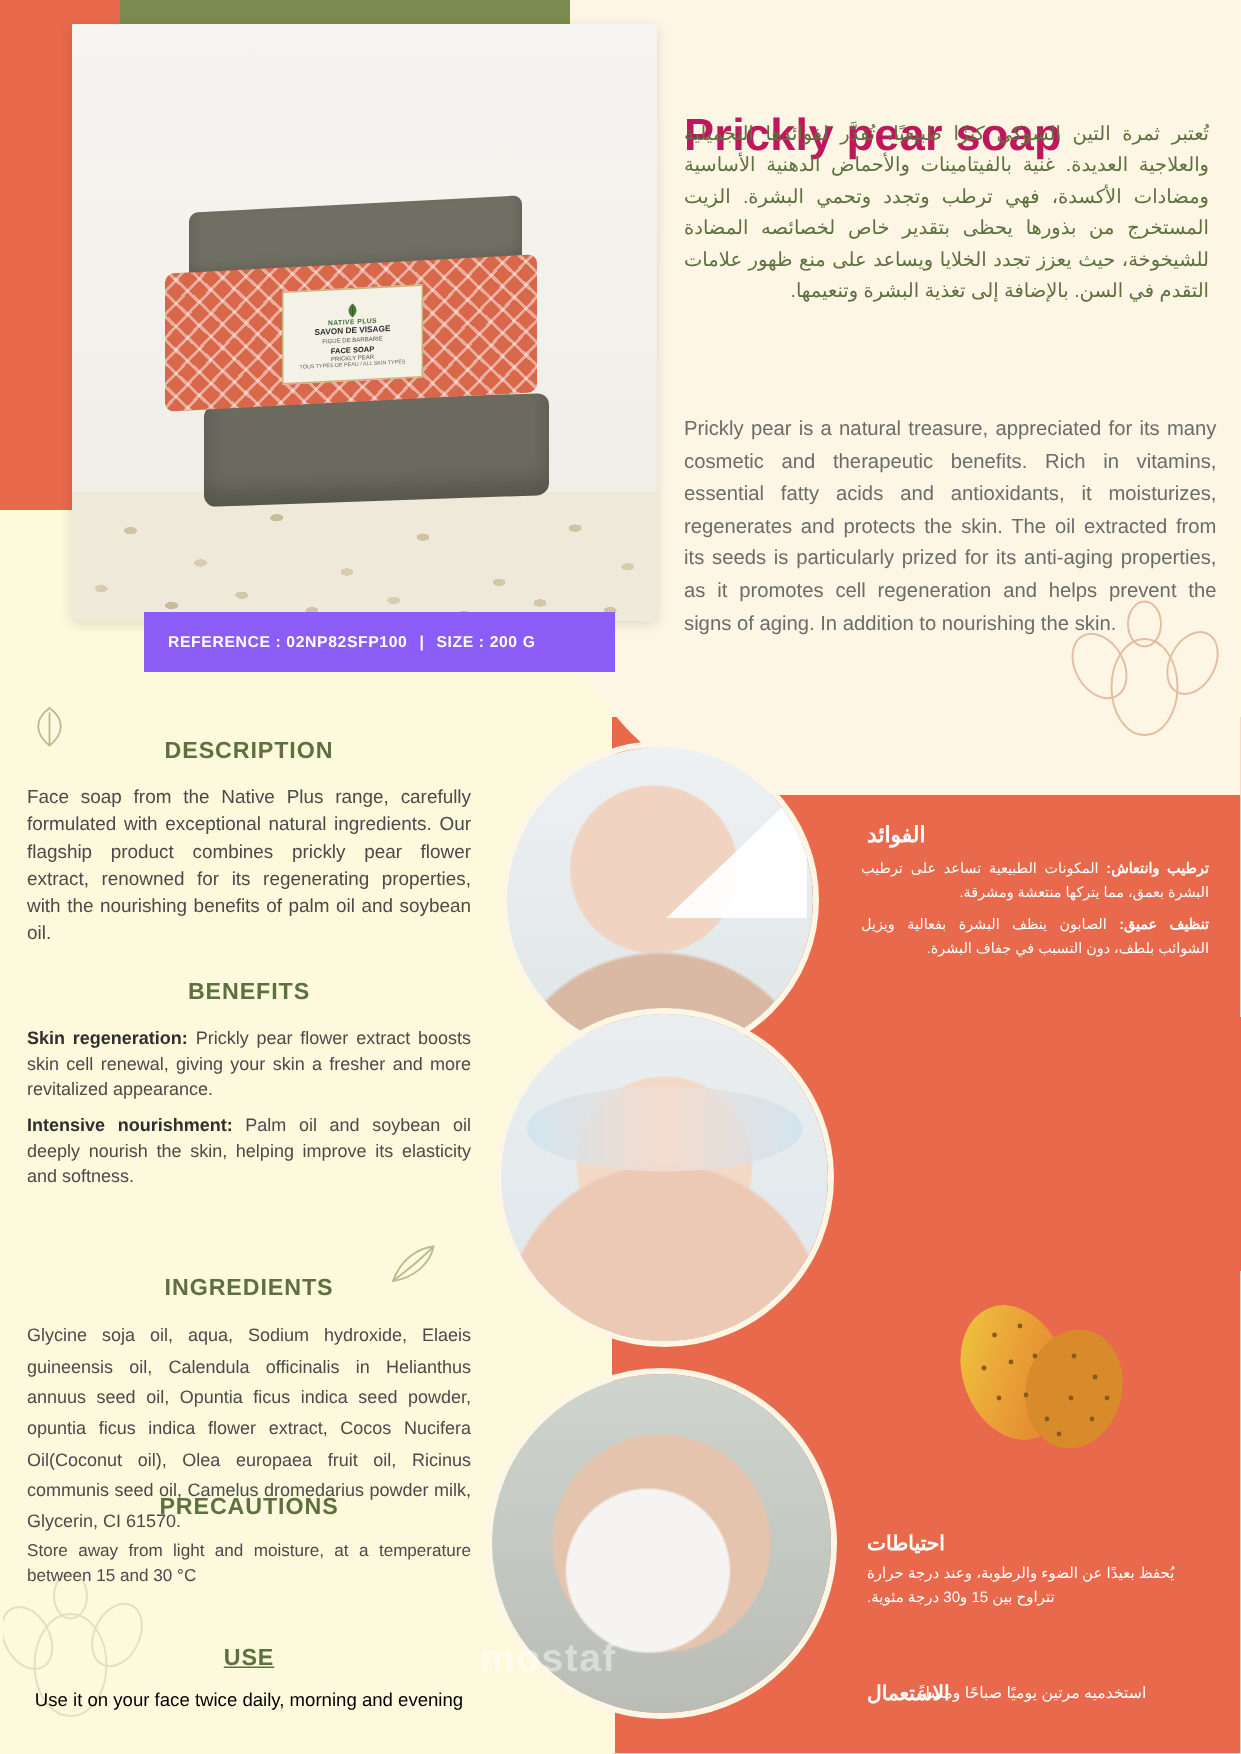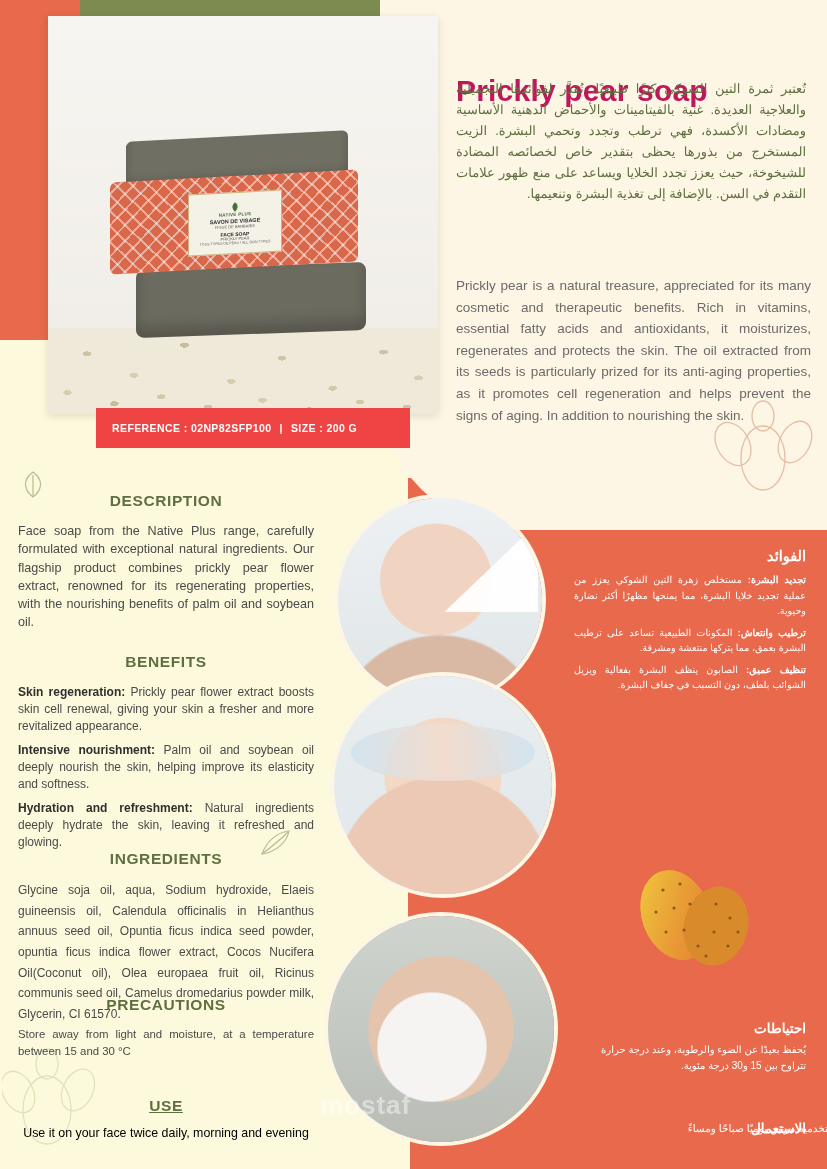--- a/index.html
+++ b/index.html
@@ -85,21 +85,21 @@
   .label-badge .brand { font-size: 4.5px; color: #3f6b3f; letter-spacing:.3px; font-weight:bold; }
   .label-badge .sub1 { font-size: 5.5px; color: #2f2f2f; font-weight: bold; margin-top: 2px;}
   .label-badge .sub2 { font-size: 4px; color: #555; }
   .label-badge .sub3 { font-size: 5px; color: #222; font-weight: bold; margin-top: 3px;}
   .label-badge .sub4 { font-size: 3.6px; color: #666; }
   .leaf-logo { width: 14px; height: 12px; }
 
   
   .reference-bar {
     position: absolute; left: 96px; top: 408px; width: 314px; height: 40px;
-    background: #ef4444; color: #fff;
+    background: #8b5cf6; color: #fff;
     display: flex; align-items: center; padding-left: 16px;
     font-size: 10.5px; font-weight: bold; letter-spacing: .4px;
   }
   .reference-bar .sep { margin: 0 8px; }
 
   
   .title {
     position: absolute; left: 456px; top: 26px; width: 355px;
     font-size: 30px; font-weight: bold; color: #be185d; letter-spacing: .2px; margin-top: 48px;
   }
@@ -163,21 +163,21 @@
       background:linear-gradient(90deg,#cfe3ef,#f2ddd0,#cfe3ef); border-radius:50%; opacity:.85;}
   .face3 { width:100%; height:100%; background:
       radial-gradient(circle at 46% 58%, #f6f4f2 0 30%, transparent 31%),
       radial-gradient(circle at 50% 50%, #e4c4ad 0 45%, transparent 46%),
       linear-gradient(#cfd4cf,#b9bdb6);}
 
   
   .fruit { position: absolute; left: 618px; top: 860px; width: 150px; height: 110px; }
 
   
-  .rcol { position: absolute; direction: rtl; text-align: right; color: #fff; }
+  .rcol { position: absolute; direction: rtl; text-align: left; color: #fff; }
   #benefits-ar-heading { left: 578px; top: 548px; width: 228px; font-size: 14.5px; font-weight: bold; }
   #benefits-ar-list { left: 574px; top: 572px; width: 232px; font-size: 9.6px; line-height: 1.62; text-align: justify; }
   #benefits-ar-list li { list-style: none; margin-bottom: 6px; }
   #benefits-ar-list b { font-weight: bold; }
   #precautions-ar-heading { left: 578px; top: 1020px; width: 228px; font-size: 13.5px; font-weight: bold; }
   #precautions-ar-text { left: 578px; top: 1042px; width: 228px; font-size: 10px; line-height: 1.6; }
   #use-ar-heading { left: 578px; top: 1120px; width: 228px; font-size: 13.5px; font-weight: bold; }
   #use-ar-text { left: 612px; top: 1122px; width: 228px; font-size: 10.5px; }
 
   .watermark {
@@ -259,21 +259,20 @@
   </g>
 </svg>
 
 <h2 class="sec lcol" id="description-heading">DESCRIPTION</h2>
 <div class="lcol body-justify" id="description-text">Face soap from the Native Plus range, carefully formulated with exceptional natural ingredients. Our flagship product combines prickly pear flower extract, renowned for its regenerating properties, with the nourishing benefits of palm oil and soybean oil.</div>
 
 <h2 class="sec lcol" id="benefits-heading">BENEFITS</h2>
 <ul class="lcol" id="benefits-list">
     <li><b>Skin regeneration:</b><span> Prickly pear flower extract boosts skin cell renewal, giving your skin a fresher and more revitalized appearance.</span></li>
     <li><b>Intensive nourishment:</b><span> Palm oil and soybean oil deeply nourish the skin, helping improve its elasticity and softness.</span></li>
-    <li><b>Hydration and refreshment:</b><span> Natural ingredients deeply hydrate the skin, leaving it refreshed and glowing.</span></li>
   </ul>
 
 <h2 class="sec lcol" id="ingredients-heading">INGREDIENTS</h2>
 <div class="lcol body-justify" id="ingredients-text">Glycine soja oil, aqua, Sodium hydroxide, Elaeis guineensis oil, Calendula officinalis in Helianthus annuus seed oil, Opuntia ficus indica seed powder, opuntia ficus indica flower extract, Cocos Nucifera Oil(Coconut oil), Olea europaea fruit oil, Ricinus communis seed oil, Camelus dromedarius powder milk, Glycerin, CI 61570.</div>
 
 <h2 class="sec lcol" id="precautions-heading">PRECAUTIONS</h2>
 <div class="lcol body-justify" id="precautions-text">Store away from light and moisture, at a temperature between 15 and 30 °C</div>
 
 <h2 class="sec lcol" id="use-heading">USE</h2>
 <div class="lcol" id="use-text">Use it on your face twice daily, morning and evening</div>
@@ -311,21 +310,20 @@
     <circle cx="112" cy="58" r="1.6"></circle>
       <circle cx="96" cy="72" r="1.6"></circle>
       <circle cx="110" cy="86" r="1.6"></circle>
     <circle cx="88" cy="96" r="1.6"></circle>
       <circle cx="120" cy="72" r="1.6"></circle>
   </g>
 </svg>
 
 <div class="rcol" id="benefits-ar-heading">الفوائد</div>
 <ul class="rcol" id="benefits-ar-list">
-    <li><b>تجديد البشرة:</b><span> مستخلص زهرة التين الشوكي يعزز من عملية تجديد خلايا البشرة، مما يمنحها مظهرًا أكثر نضارة وحيوية.</span></li>
     <li><b>ترطيب وانتعاش:</b><span> المكونات الطبيعية تساعد على ترطيب البشرة بعمق، مما يتركها منتعشة ومشرقة.</span></li>
     <li><b>تنظيف عميق:</b><span> الصابون ينظف البشرة بفعالية ويزيل الشوائب بلطف، دون التسبب في جفاف البشرة.</span></li>
   </ul>
 
 <div class="rcol" id="precautions-ar-heading">احتياطات</div>
 <div class="rcol" id="precautions-ar-text">يُحفظ بعيدًا عن الضوء والرطوبة، وعند درجة حرارة تتراوح بين 15 و30 درجة مئوية.</div>
 
 <div class="rcol" id="use-ar-heading">الاستعمال</div>
 <div class="rcol" id="use-ar-text">استخدميه مرتين يوميًا صباحًا ومساءً</div>
 

